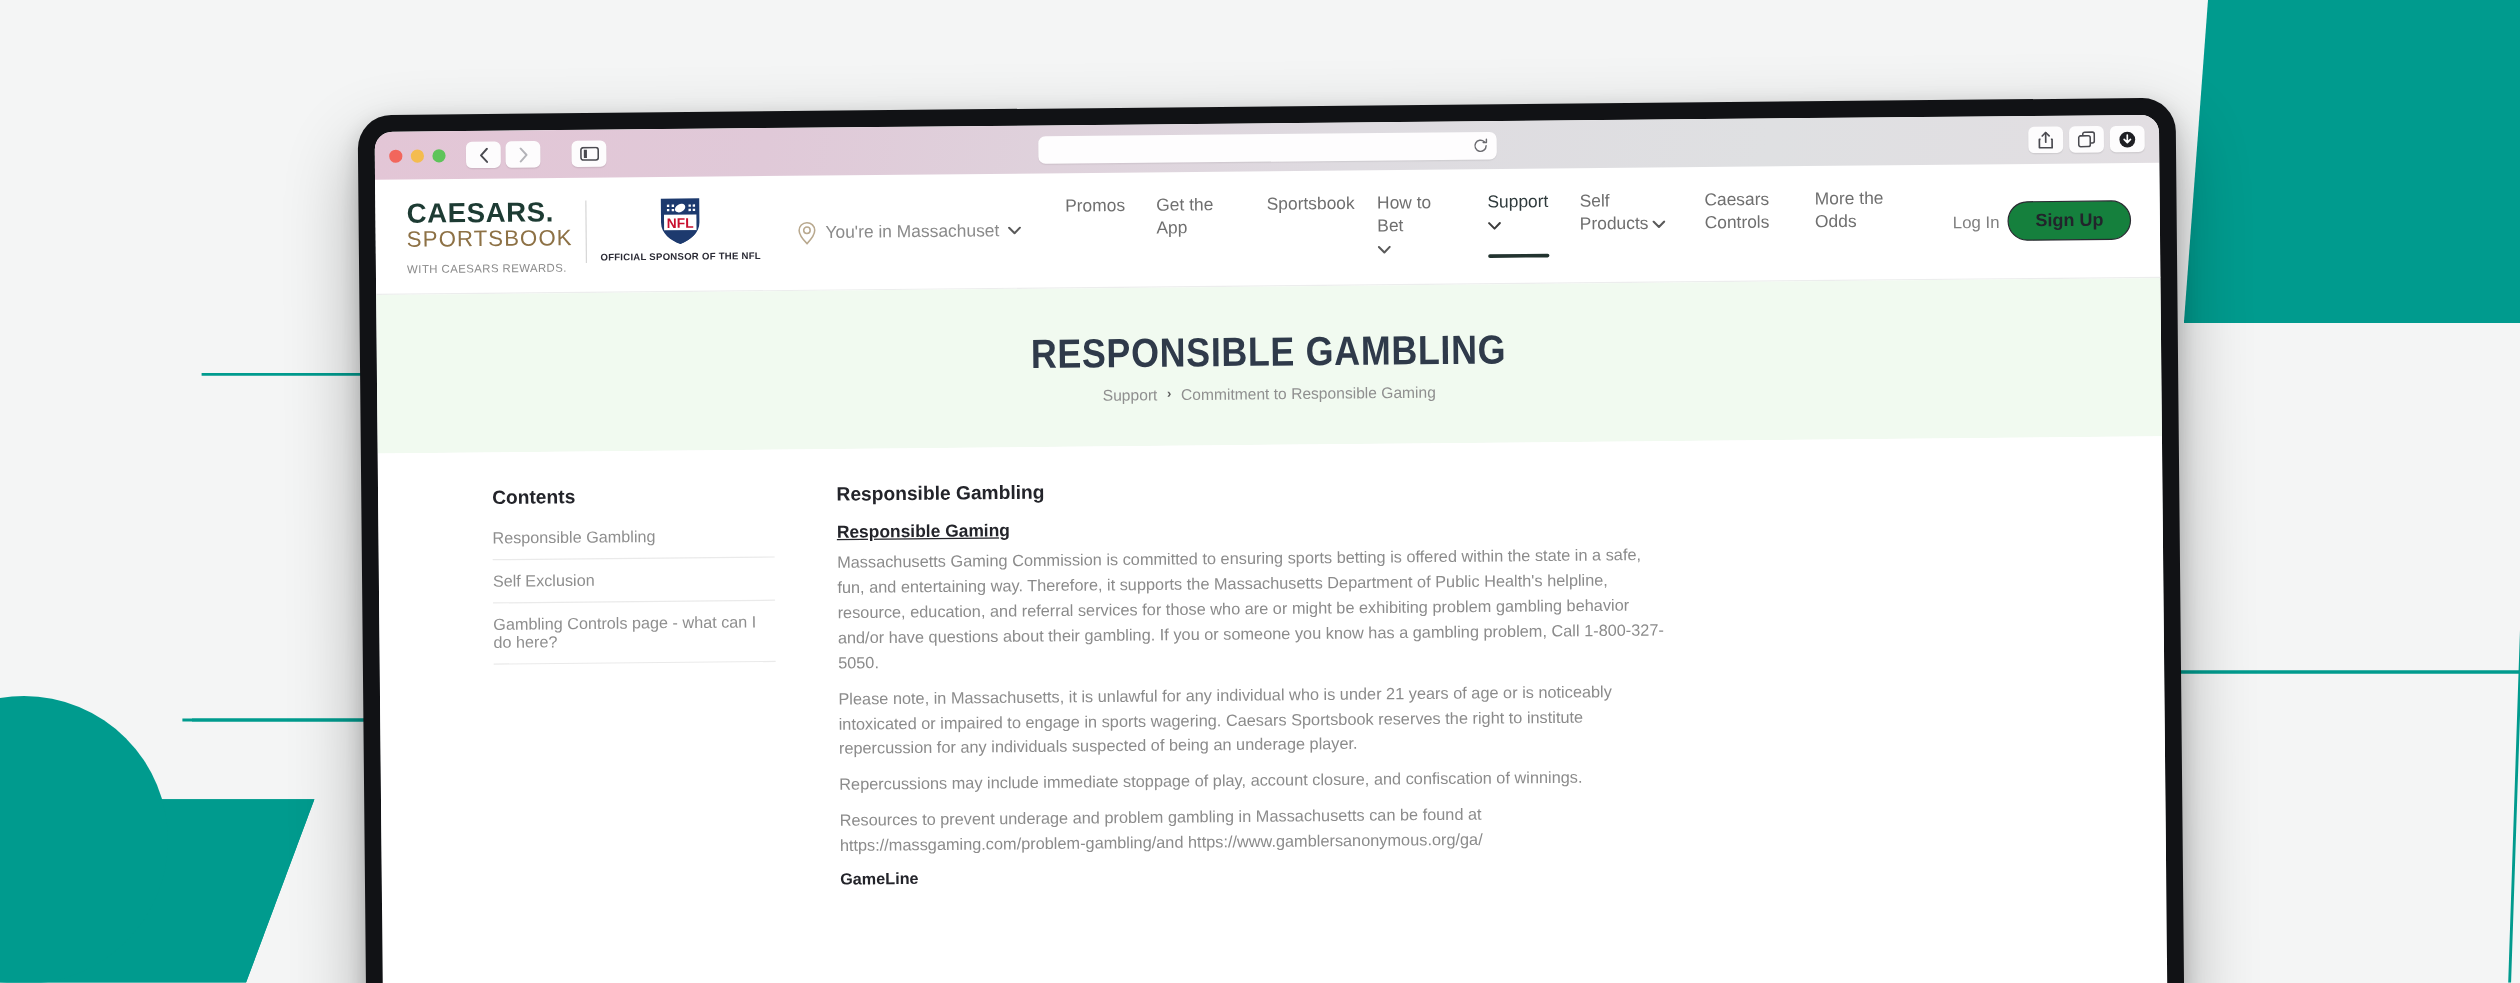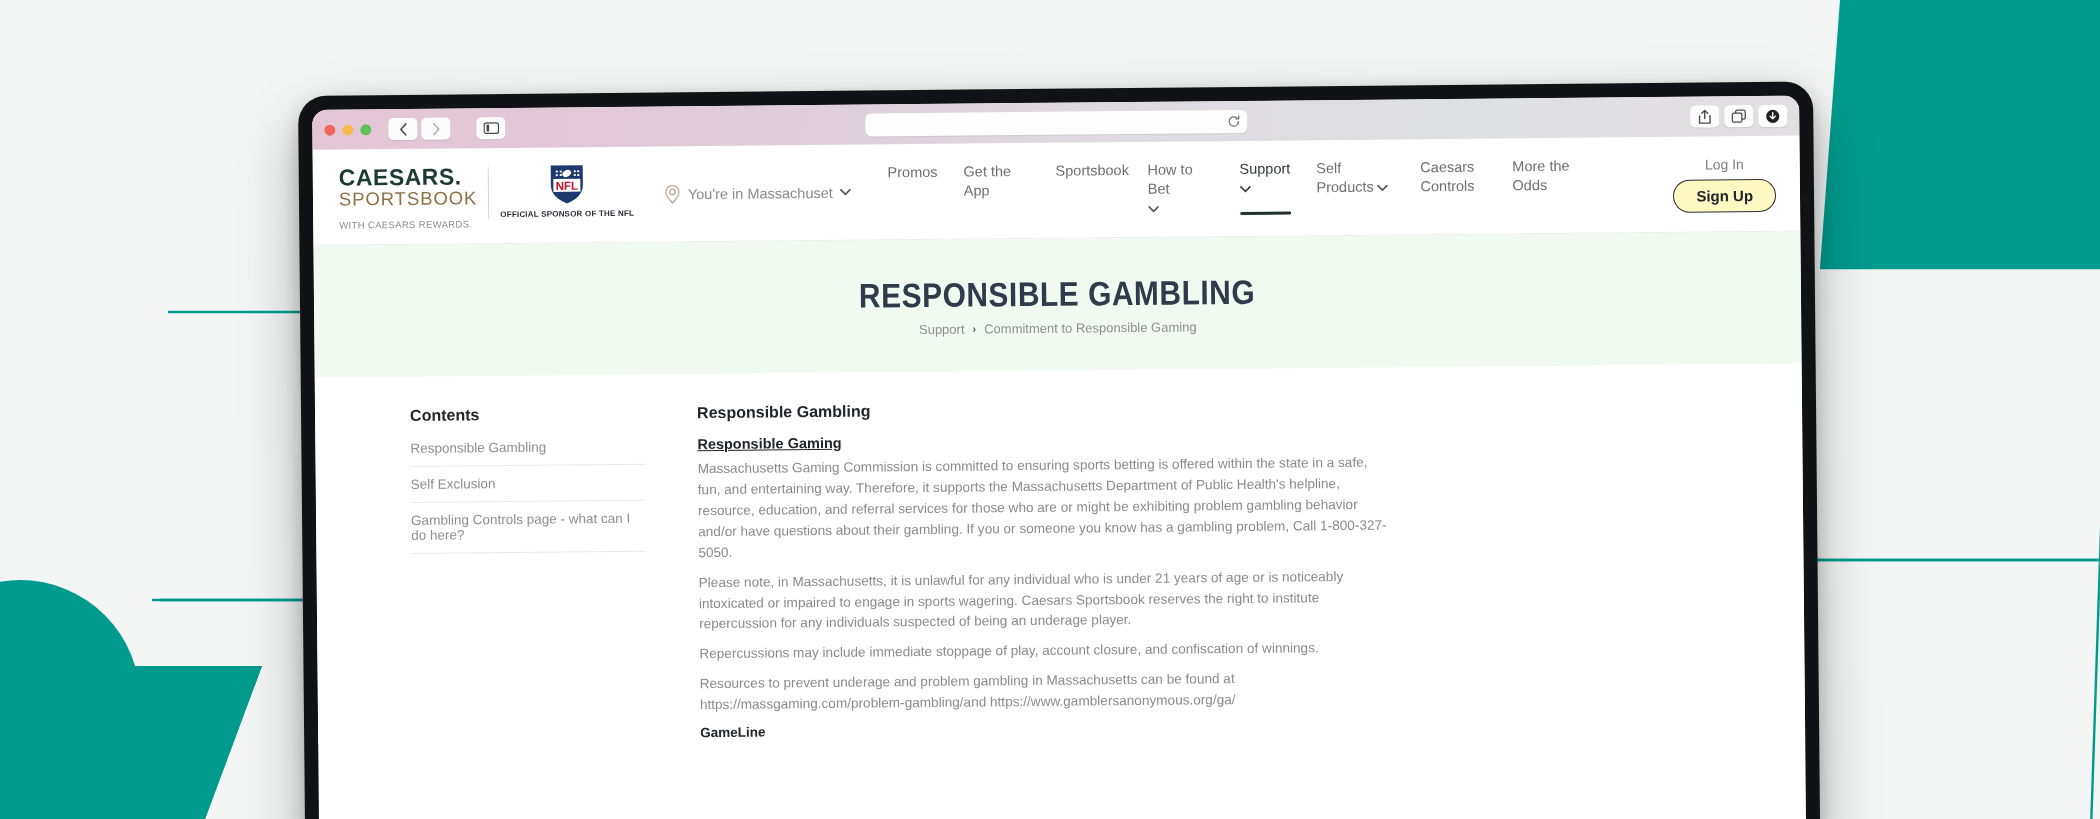--- a/index.html
+++ b/index.html
@@ -137,26 +137,26 @@
     padding: 0 13px; max-width: 92px;
   }
   .nav-item .lbl { display: block; }
   .nav-item .chev { display: inline-block; margin-left: 3px; }
   .nav-item.active { color: #2f3a3c; }
   .nav-underline {
     position: absolute; left: 13px; right: 13px; bottom: -17px;
     height: 3.5px; background: #22332f; border-radius: 2px;
   }
 
-  .auth { display: flex; flex-direction: column; align-items: center; gap: 7px; flex-shrink: 0; margin-left: 10px; }
+  .auth { display: flex; flex-direction: row; align-items: center; gap: 7px; flex-shrink: 0; margin-left: 10px; }
   .login { color: #7f7f7f; font-size: 14px; }
   .signup {
     border: 1.5px solid #2b2b32; border-radius: 22px;
     padding: 7px 22px; font-size: 15px; font-weight: bold; color: #22242b;
-    background: #fef9c3; white-space: nowrap;
+    background: #15803d; white-space: nowrap;
   }
 
   
   .hero {
     background: #f1faf0;
     height: 132px;
     display: flex; flex-direction: column;
     align-items: center; justify-content: center;
     gap: 7px;
   }

